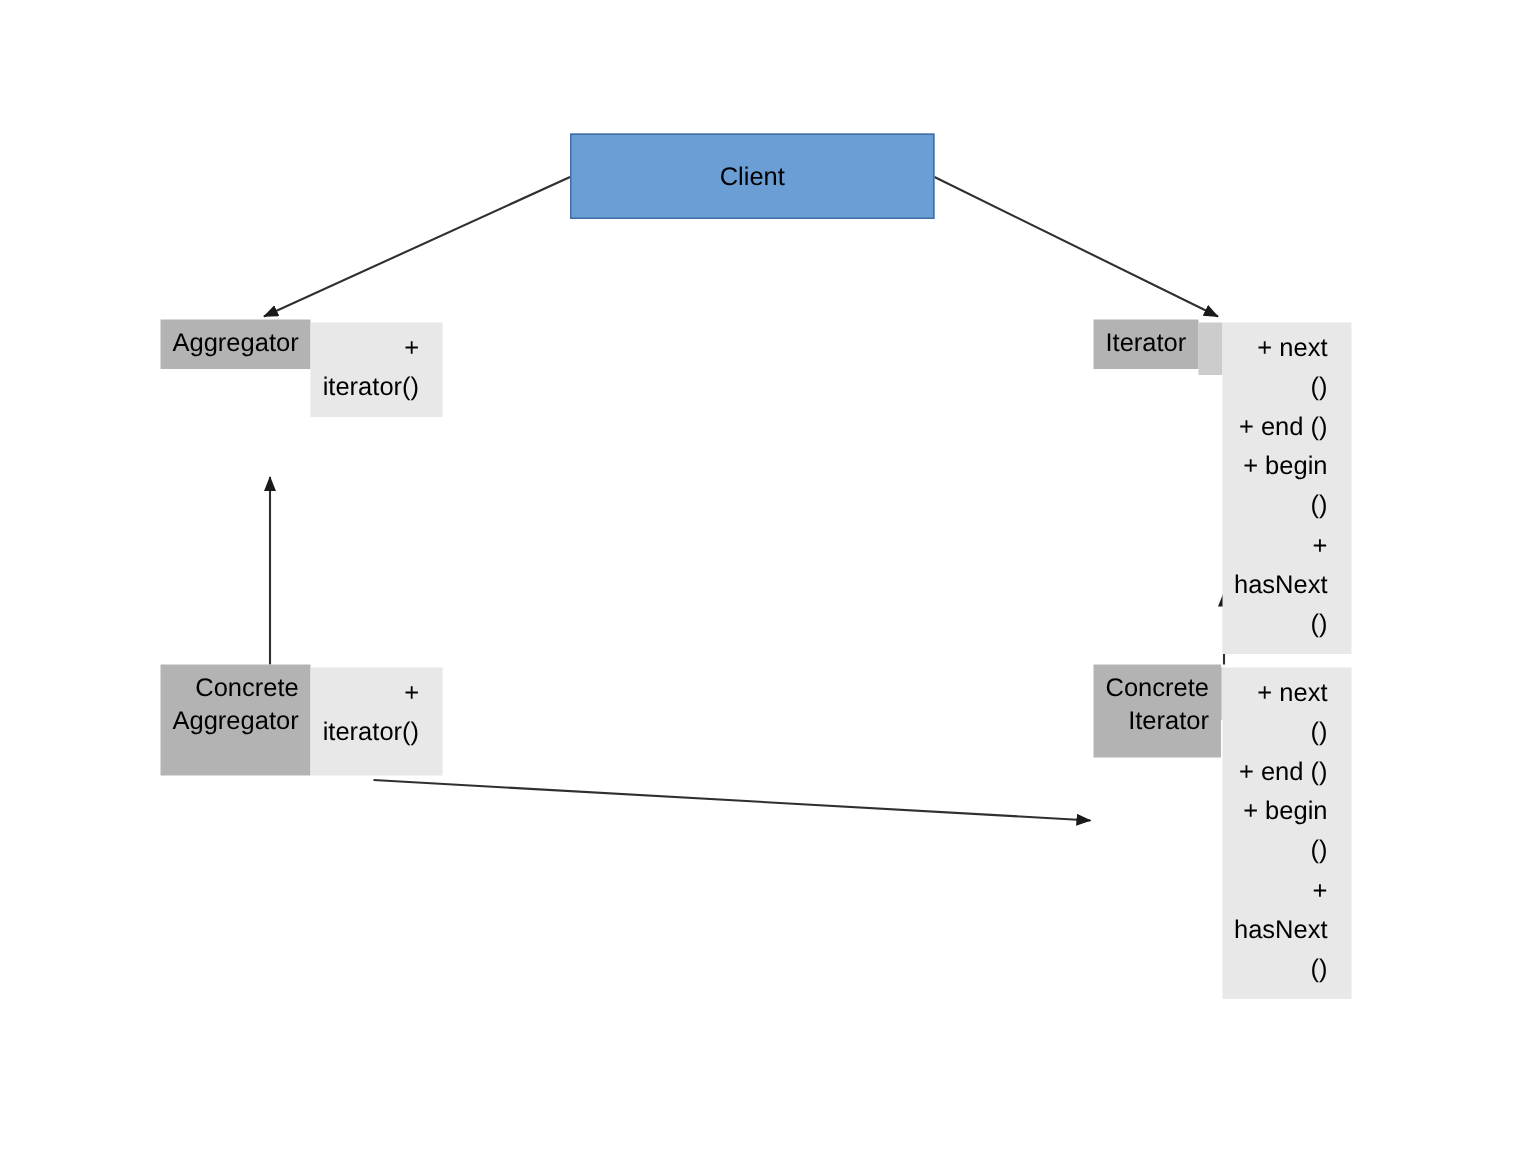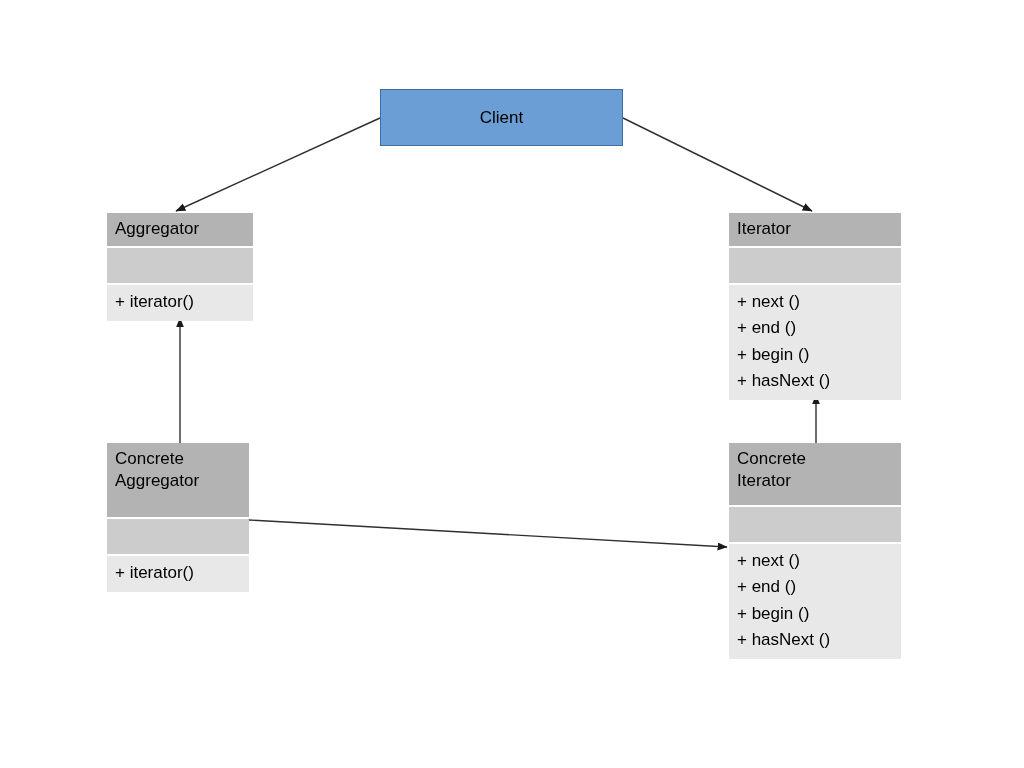--- a/index.html
+++ b/index.html
@@ -10,34 +10,35 @@
   }
   body {
     font-family: "Liberation Sans", sans-serif;
   }
   #canvas {
     position: relative;
     width: 968px;
     height: 768px;
     background: #ffffff;
     overflow: hidden;
+    text-align: right;
   }
   #edges {
     position: absolute;
     left: 0;
     top: 0;
     width: 1024px;
     height: 768px;
     pointer-events: none;
   }
   .uml-class {
     position: absolute;
     box-sizing: border-box;
     display: flex;
-    flex-direction: column;
+    flex-direction: row;
   }
   .uml-row {
     box-sizing: border-box;
     width: 100%;
   }
   .row-title {
     background: #b3b3b3;
     font-size: 17px;
     color: #000000;
     line-height: 1.28;

